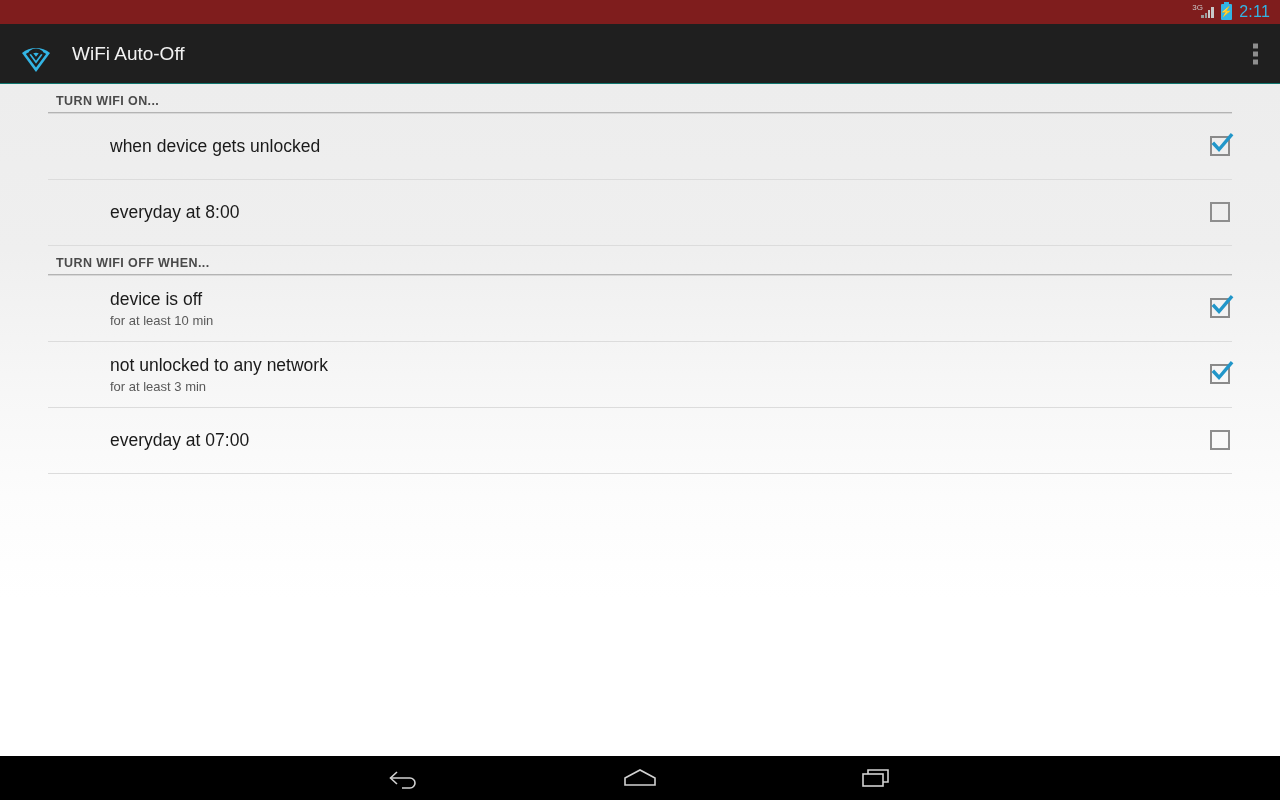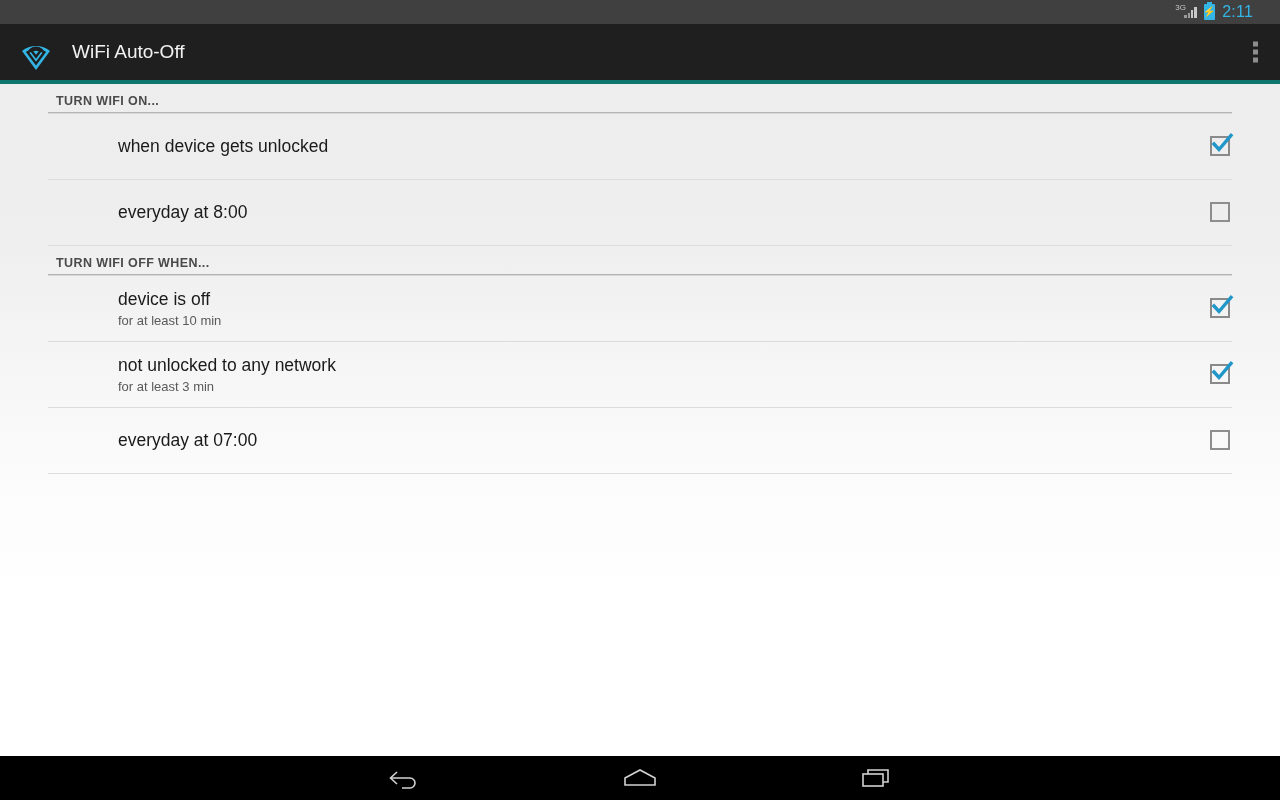--- a/index.html
+++ b/index.html
@@ -8,23 +8,23 @@
     font-family:"Liberation Sans", sans-serif;
     background:#ffffff;
     overflow:hidden;
   }
   #screen { position:relative; width:1280px; height:800px; }
 
   
   .statusbar {
     position:absolute; top:0; left:0;
     width:1280px; height:24px;
-    background:#404040;
+    background:#7f1d1d;
     display:flex; align-items:center; justify-content:flex-end;
-    padding-right:27px;
+    padding-right:10px;
   }
   .sb-right { display:flex; align-items:center; gap:7px; }
   .signal-wrap { position:relative; width:22px; height:16px; display:block; }
   .signal-3g {
     position:absolute; left:0; top:-1px;
     font-size:8px; color:#c8c8c8; letter-spacing:0px;
     font-family:"Liberation Sans", sans-serif;
   }
   .bars { position:absolute; bottom:2px; right:0; width:13px; height:12px; }
   .bar { position:absolute; bottom:0; width:2.4px; background:#9a9a9a; }
@@ -46,21 +46,21 @@
     font-size:16px; color:#33b5e5;
     font-family:"Liberation Sans", sans-serif;
     line-height:1; letter-spacing:0.2px;
   }
 
   
   .actionbar {
     position:absolute; top:24px; left:0;
     width:1280px; height:60px;
     background:#1f1f1f;
-    border-bottom:4px solid #0f766e;
+    border-bottom:1px solid #0f766e;
     display:flex; align-items:center;
   }
   .app-icon { margin-left:14px; width:44px; height:40px; position:relative; }
   .overflow {
     position:absolute; right:22px; top:50%; transform:translateY(-50%);
     width:5px; display:flex; flex-direction:column; gap:3px; cursor:pointer;
   }
   .overflow i { display:block; width:5px; height:5px; background:#8e8e8e; }
   .app-title {
     color:#f2f2f2; font-size:19px; margin-left:14px;
@@ -82,21 +82,20 @@
     margin-left:48px; margin-right:48px;
     height:2px;
     background:linear-gradient(to bottom,#b4b4b4 0 1px,#d8d8d8 1px 2px);
   }
   .row {
     position:relative;
     display:flex; align-items:center;
     min-height:65px;
     padding-left:110px; padding-right:48px;
     cursor:pointer;
-    margin-left:8px;
   }
   .row .texts { flex:1 1 auto; }
   .row .title {
     font-size:17.5px; color:#1a1a1a; line-height:1.25;
     font-family:"Liberation Sans", sans-serif;
   }
   .row .subtitle {
     font-size:13px; color:#595959; margin-top:3px;
     font-family:"Liberation Sans", sans-serif;
   }

